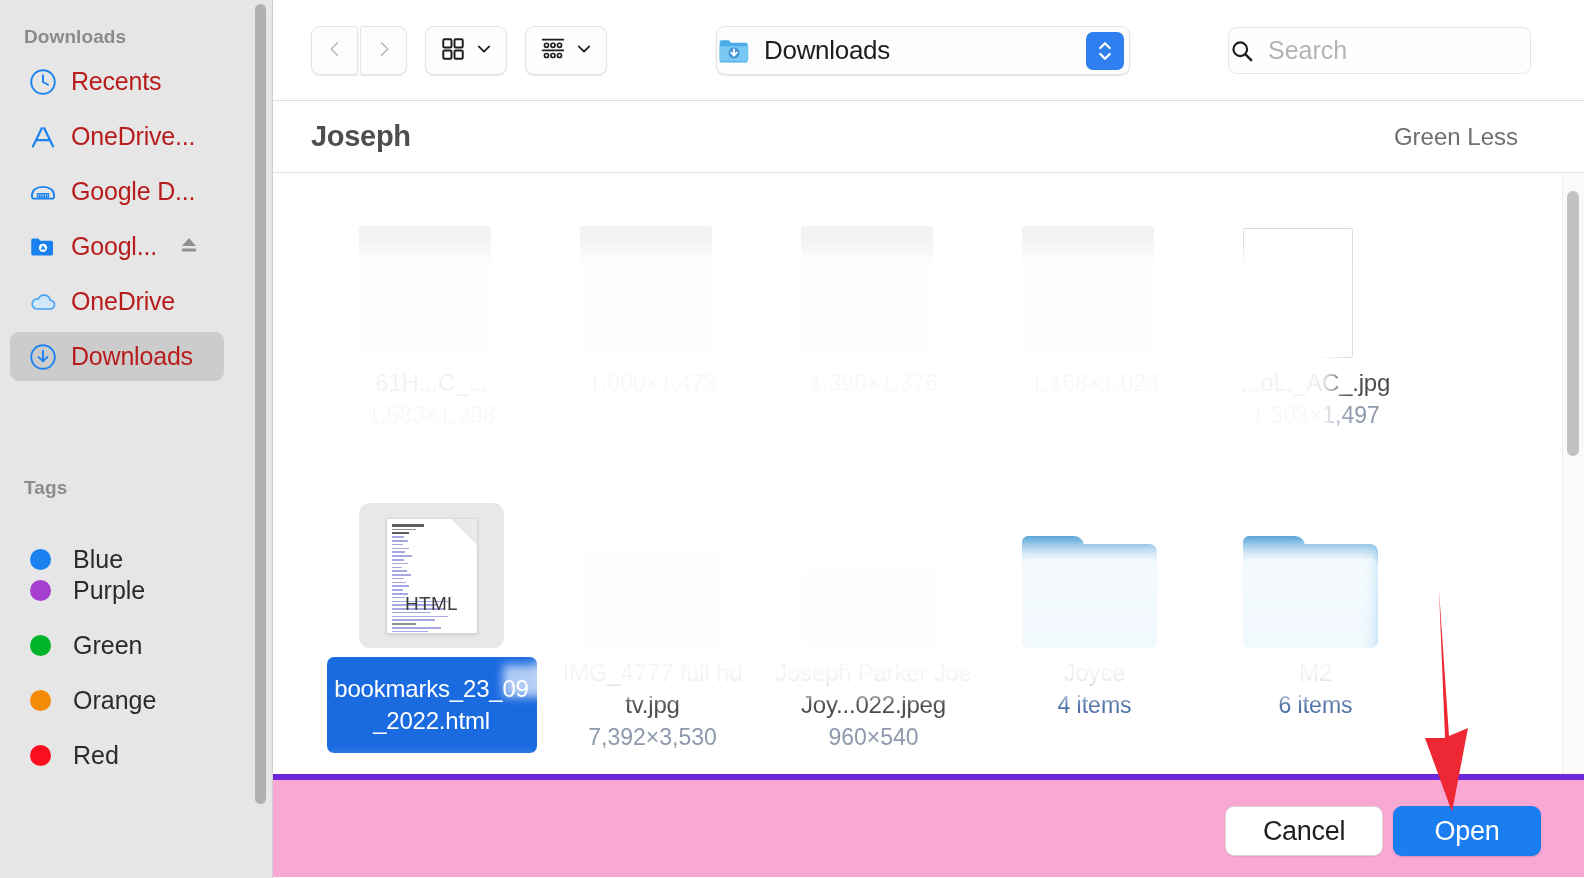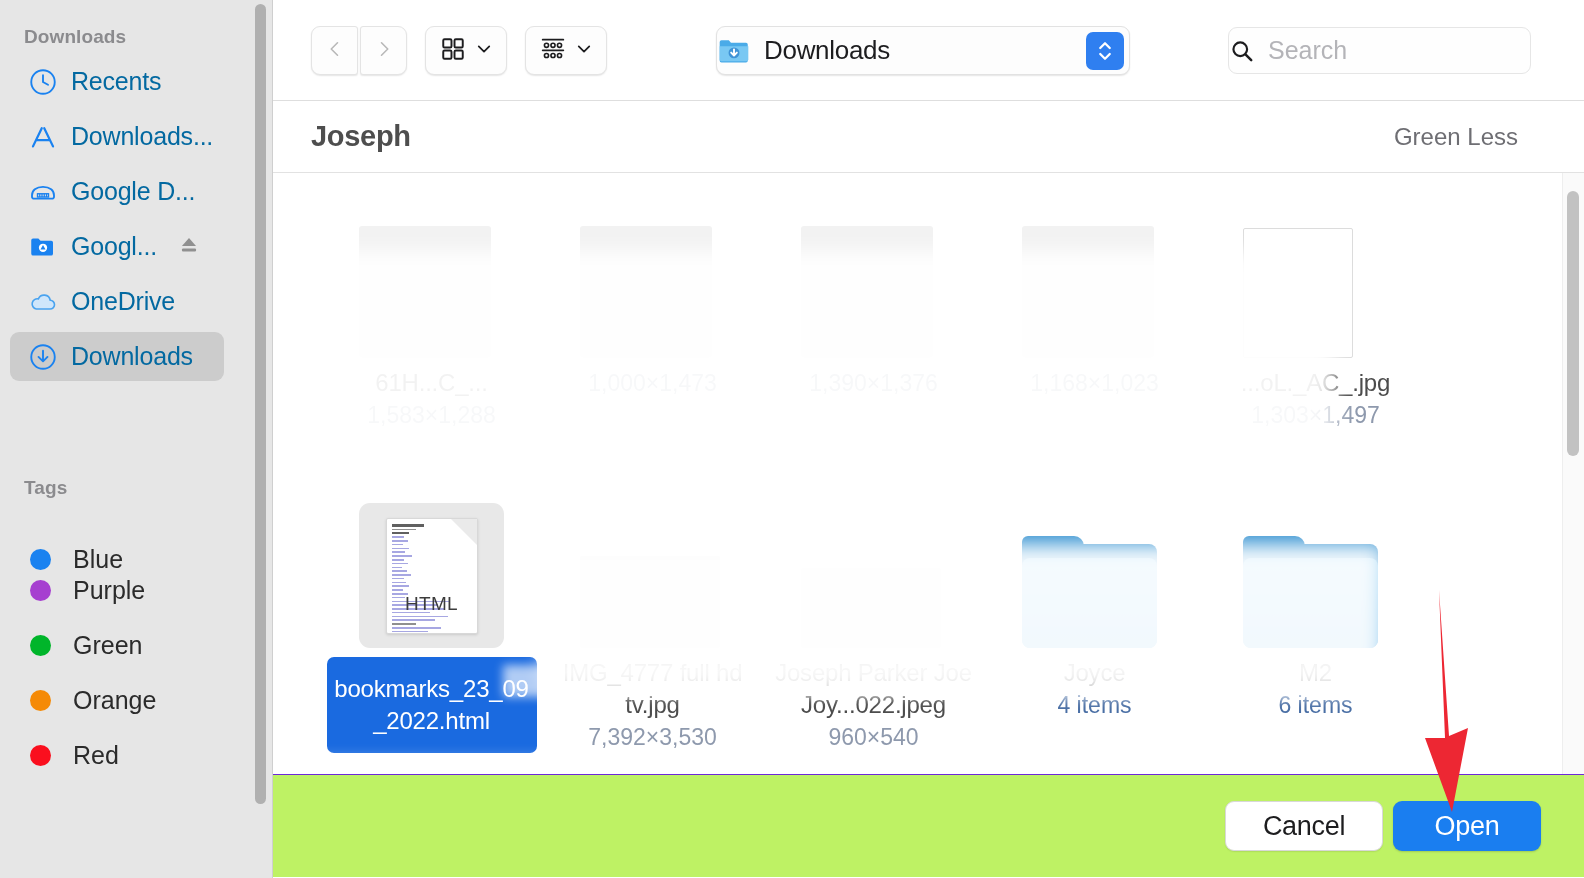--- a/index.html
+++ b/index.html
@@ -37,21 +37,21 @@
     padding-left: 16px;
   }
   .side-item.selected { background: #cccccc; }
   .side-icon {
     width: 34px; height: 34px;
     flex: 0 0 34px;
     display: flex; align-items: center; justify-content: center;
     margin-right: 11px;
   }
   .side-label {
-    font-size: 25px; color: #0369a1; white-space: nowrap;
+    font-size: 25px; color: #b91c1c; white-space: nowrap;
     letter-spacing: -.2px;
   }
   .eject-icon { position: absolute; right: 22px; top: 50%; transform: translateY(-50%); }
 
   .tag-item {
     position: absolute; left: 10px; width: 214px; height: 55px;
     display: flex; align-items: center; padding-left: 20px;
   }
   .tag-dot {
     width: 21px; height: 21px; border-radius: 50%;
@@ -239,22 +239,22 @@
   }
   #content-scrollbar-thumb {
     position: absolute; top: 18px; right: 5px;
     width: 12px; height: 265px;
     background: #c2c2c2; border-radius: 7px;
   }
 
   
   #bottom-bar {
     position: relative; height: 103px; width: 100%;
-    background: #bef264;
-    border-top: 1px solid #6d28d9;
+    background: #f9a8d4;
+    border-top: 6px solid #6d28d9;
   }
   .dlg-btn {
     position: absolute; top: 26px;
     height: 50px; border-radius: 9px;
     display: flex; align-items: center; justify-content: center;
     font-size: 27px; letter-spacing: -.3px;
   }
   #cancel-button {
     left: 952px; width: 158px;
     background: #ffffff; color: #1d1d1f;
@@ -294,21 +294,21 @@
       </span>
       <span class="side-label">Recents</span>
     </div>
 
     <div class="side-item" style="top:112px">
       <span class="side-icon">
         <svg width="30" height="30" viewBox="0 0 24 24">
             <path d="M4 19.5 L11 5 M13 5 L20 19.5 M6.5 14.5 H17.5" fill="none" stroke="#1a82f0" stroke-width="1.8" stroke-linecap="round"></path>
           </svg>
       </span>
-      <span class="side-label">Downloads...</span>
+      <span class="side-label">OneDrive...</span>
     </div>
 
     <div class="side-item" style="top:167px">
       <span class="side-icon">
         <svg width="30" height="30" viewBox="0 0 24 24">
           <path d="M3.2 14.5c0-3.8 3.2-6.6 8.8-6.6s8.8 2.8 8.8 6.6v1.2a1.6 1.6 0 0 1-1.6 1.6H4.8a1.6 1.6 0 0 1-1.6-1.6z" fill="none" stroke="#1a82f0" stroke-width="1.5"></path>
           <rect x="7.6" y="13.4" width="8.8" height="2.6" fill="none" stroke="#1a82f0" stroke-width="1.1"></rect>
           <path d="M9.4 13.4v2.6M11.2 13.4v2.6M13 13.4v2.6M14.8 13.4v2.6" stroke="#1a82f0" stroke-width="1"></path>
         </svg>
       </span>

